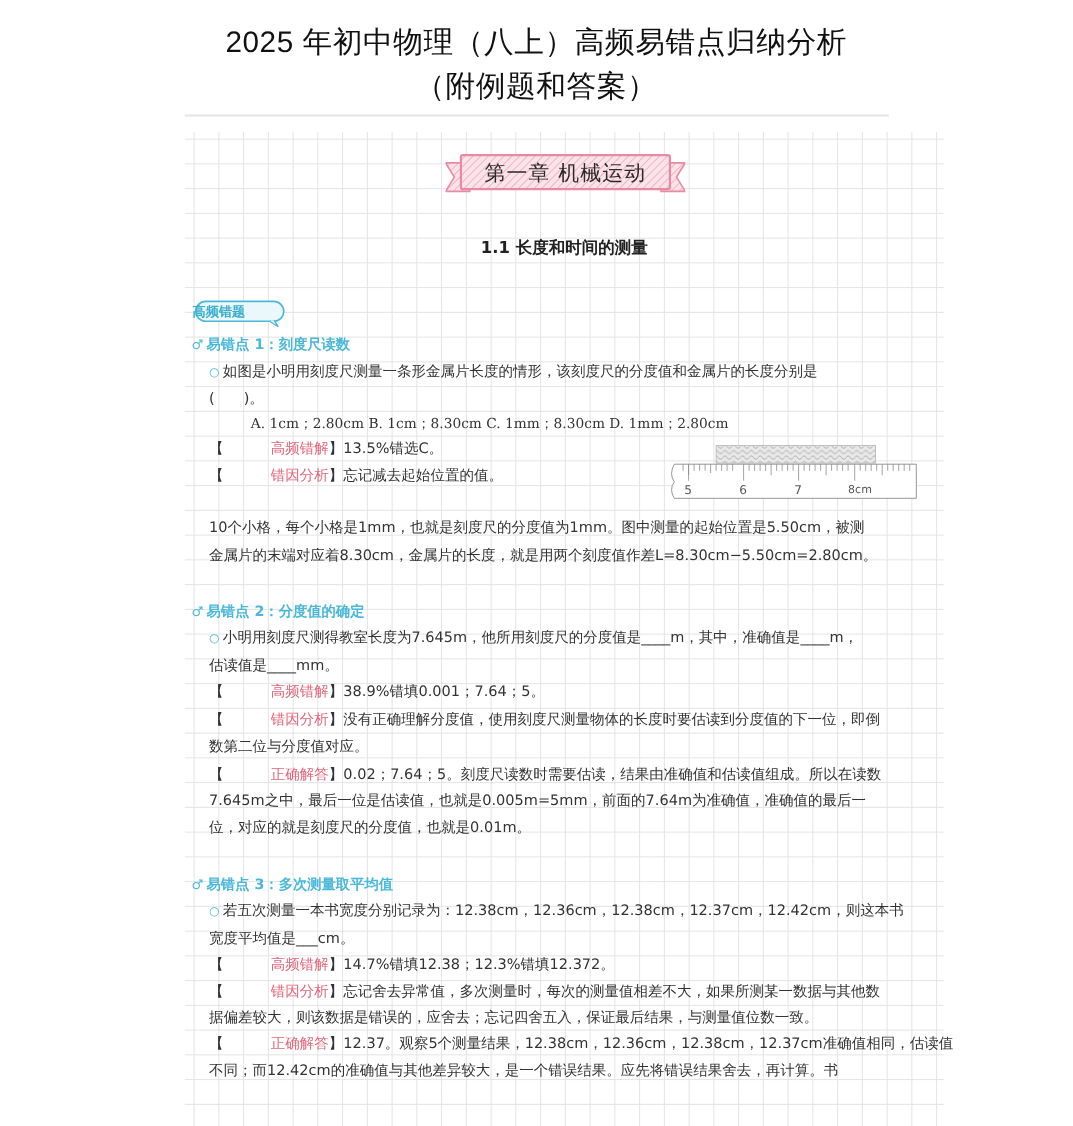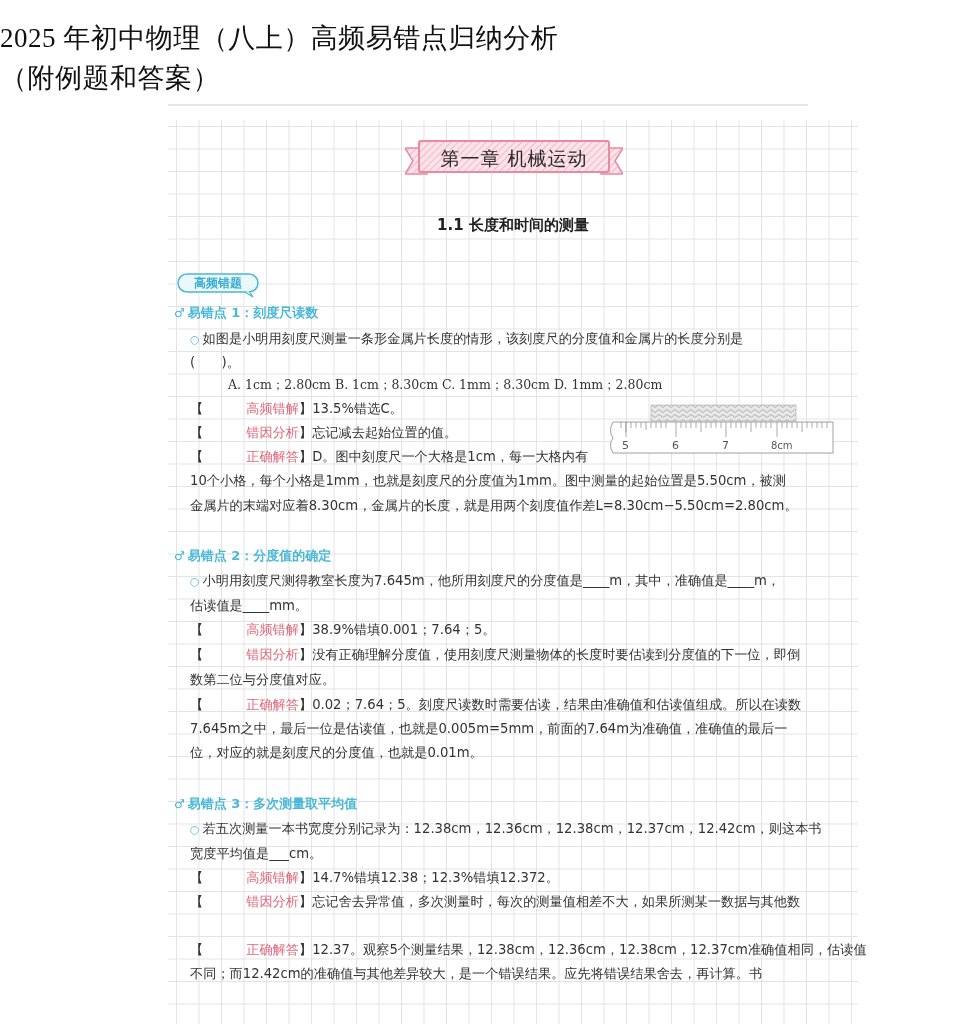--- a/index.html
+++ b/index.html
@@ -2,21 +2,21 @@
 <html><head>
   <meta charset="utf-8">
   <style>
     html, body { margin: 0; padding: 0; background: #ffffff; }
     body {
       width: 975px; height: 1024px; position: relative; overflow: hidden;
       font-family: "DejaVu Sans", sans-serif; color: #333;
     }
     .doc-title {
       position: absolute; left: 0; width: 975px; top: 18px;
-      text-align: left; font-family: Liberation Serif, serif;
+      text-align: center; font-family: Liberation Sans, sans-serif;
       font-size: 27px; color: #111; line-height: 40px; letter-spacing: 0.5px;
     }
     .doc-title .line2 { display: block; }
     .title-rule {
       position: absolute; left: 168px; top: 104px; width: 640px; height: 2px;
       background: #e6e6e6;
     }
     .page {
       position: absolute; left: 168px; top: 120px; width: 690px; height: 904px;
       background-color: #fff;
@@ -39,21 +39,21 @@
     .section-title {
       position: absolute; left: 0; width: 690px; top: 96px; text-align: center;
       font-weight: bold; font-size: 15px; color: #222;
     }
     .badge {
       position: absolute; left: 7px; top: 152px; width: 86px; height: 22px;
     }
     .badge svg { position: absolute; left: 0; top: 0; }
     .badge-text {
       position: absolute; left: 0; top: 0; width: 86px; height: 22px; line-height: 22px;
-      text-align: center; font-size: 12px; color: #3aaecf; font-weight: bold;
+      text-align: left; font-size: 12px; color: #3aaecf; font-weight: bold;
     }
     .pt-head {
       position: absolute; left: 6px; font-size: 13px; font-weight: bold; color: #4ab8d8;
     }
     .pt-head .pin { font-size: 12px; margin-right: 3px; }
     .line {
       position: absolute; left: 22px; font-size: 13.2px; color: #333; white-space: nowrap;
       line-height: 18px;
     }
     .line .dot { color: #4ab8d8; margin-right: 3px; font-size: 11px; }
@@ -104,23 +104,20 @@
   <div class="line" style="top:210px">
     <span class="dot">○</span><span>如图是小明用刻度尺测量一条形金属片长度的情形，该刻度尺的分度值和金属片的长度分别是</span>
   </div>
   <div class="line" style="top:234px">(　　)。</div>
   <div class="line opts" style="top:256px; left:36px">A. 1cm；2.80cm   B. 1cm；8.30cm     C. 1mm；8.30cm     D. 1mm；2.80cm</div>
   <div class="line" style="top:280px">
     <span class="tag-br">【</span><span class="tag">高频错解</span><span class="tag-br">】</span><span>13.5%错选C。</span>
   </div>
   <div class="line" style="top:304px">
     <span class="tag-br">【</span><span class="tag">错因分析</span><span class="tag-br">】</span><span>忘记减去起始位置的值。</span>
-  </div>
-  <div class="line" style="top:328px">
-    <span class="tag-br">【</span><span class="tag">正确解答</span><span class="tag-br">】</span><span>D。图中刻度尺一个大格是1cm，每一大格内有</span>
   </div>
   <div class="line" style="top:352px">10个小格，每个小格是1mm，也就是刻度尺的分度值为1mm。图中测量的起始位置是5.50cm，被测</div>
   <div class="line" style="top:377px">金属片的末端对应着8.30cm，金属片的长度，就是用两个刻度值作差L=8.30cm−5.50cm=2.80cm。</div>
 
   <div class="ruler">
     <svg width="240" height="62" viewBox="0 0 240 62">
       <defs>
         <pattern id="wave" width="8" height="5" patternUnits="userSpaceOnUse">
           <rect width="8" height="5" fill="#e8e8e8"></rect>
           <path d="M0 3 Q2 0 4 3 T8 3" fill="none" stroke="#999" stroke-width="0.7"></path>
@@ -205,18 +202,19 @@
   <div class="line" style="top:700px">
     <span class="dot">○</span><span>若五次测量一本书宽度分别记录为：12.38cm，12.36cm，12.38cm，12.37cm，12.42cm，则这本书</span>
   </div>
   <div class="line" style="top:725px">宽度平均值是___cm。</div>
   <div class="line" style="top:749px">
     <span class="tag-br">【</span><span class="tag">高频错解</span><span class="tag-br">】</span><span>14.7%错填12.38；12.3%错填12.372。</span>
   </div>
   <div class="line" style="top:773px">
     <span class="tag-br">【</span><span class="tag">错因分析</span><span class="tag-br">】</span><span>忘记舍去异常值，多次测量时，每次的测量值相差不大，如果所测某一数据与其他数</span>
   </div>
+  <div class="line" style="top:797px">据偏差较大，则该数据是错误的，应舍去；忘记四舍五入，保证最后结果，与测量值位数一致。</div>
   <div class="line" style="top:821px">
     <span class="tag-br">【</span><span class="tag">正确解答</span><span class="tag-br">】</span><span>12.37。观察5个测量结果，12.38cm，12.36cm，12.38cm，12.37cm准确值相同，估读值</span>
   </div>
   <div class="line" style="top:845px">不同；而12.42cm的准确值与其他差异较大，是一个错误结果。应先将错误结果舍去，再计算。书</div>
 
 </div>
 
 </body></html>

